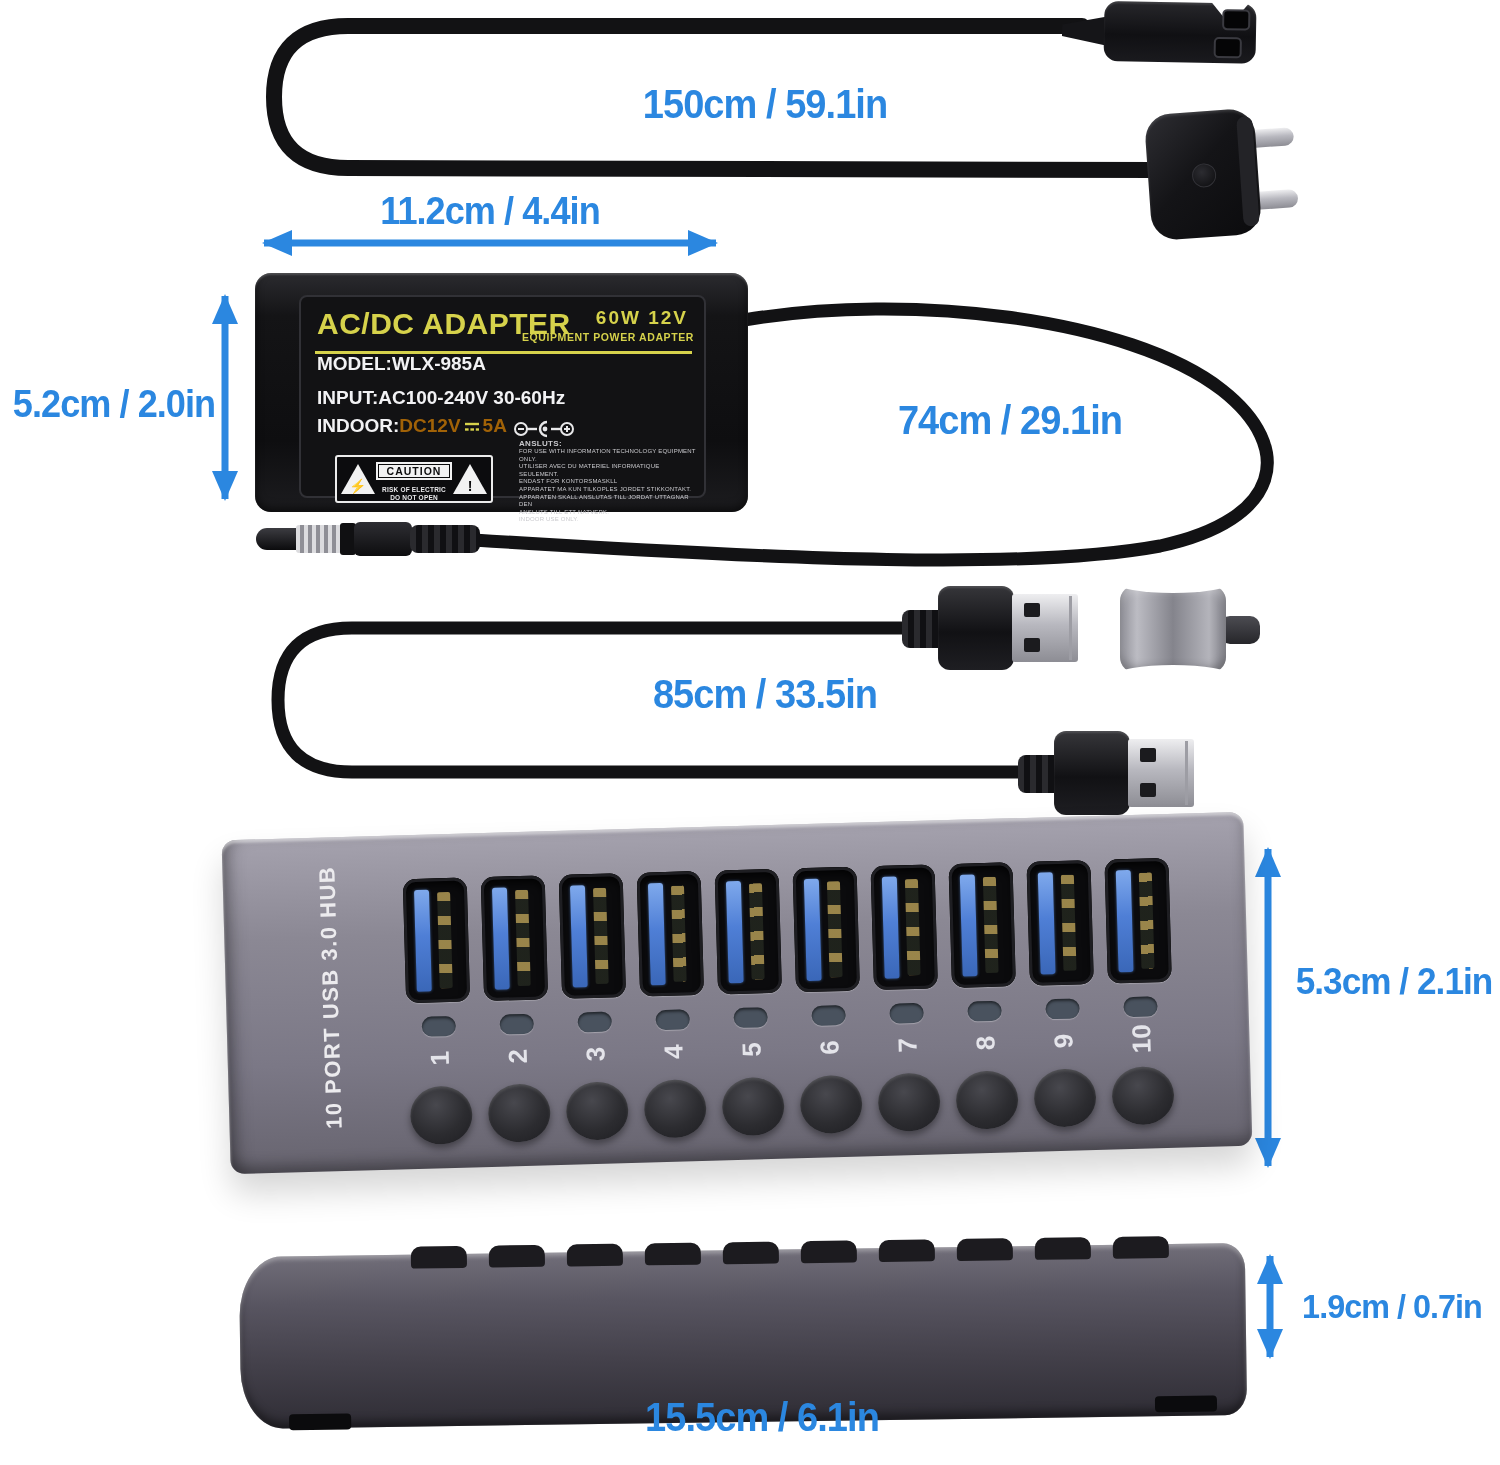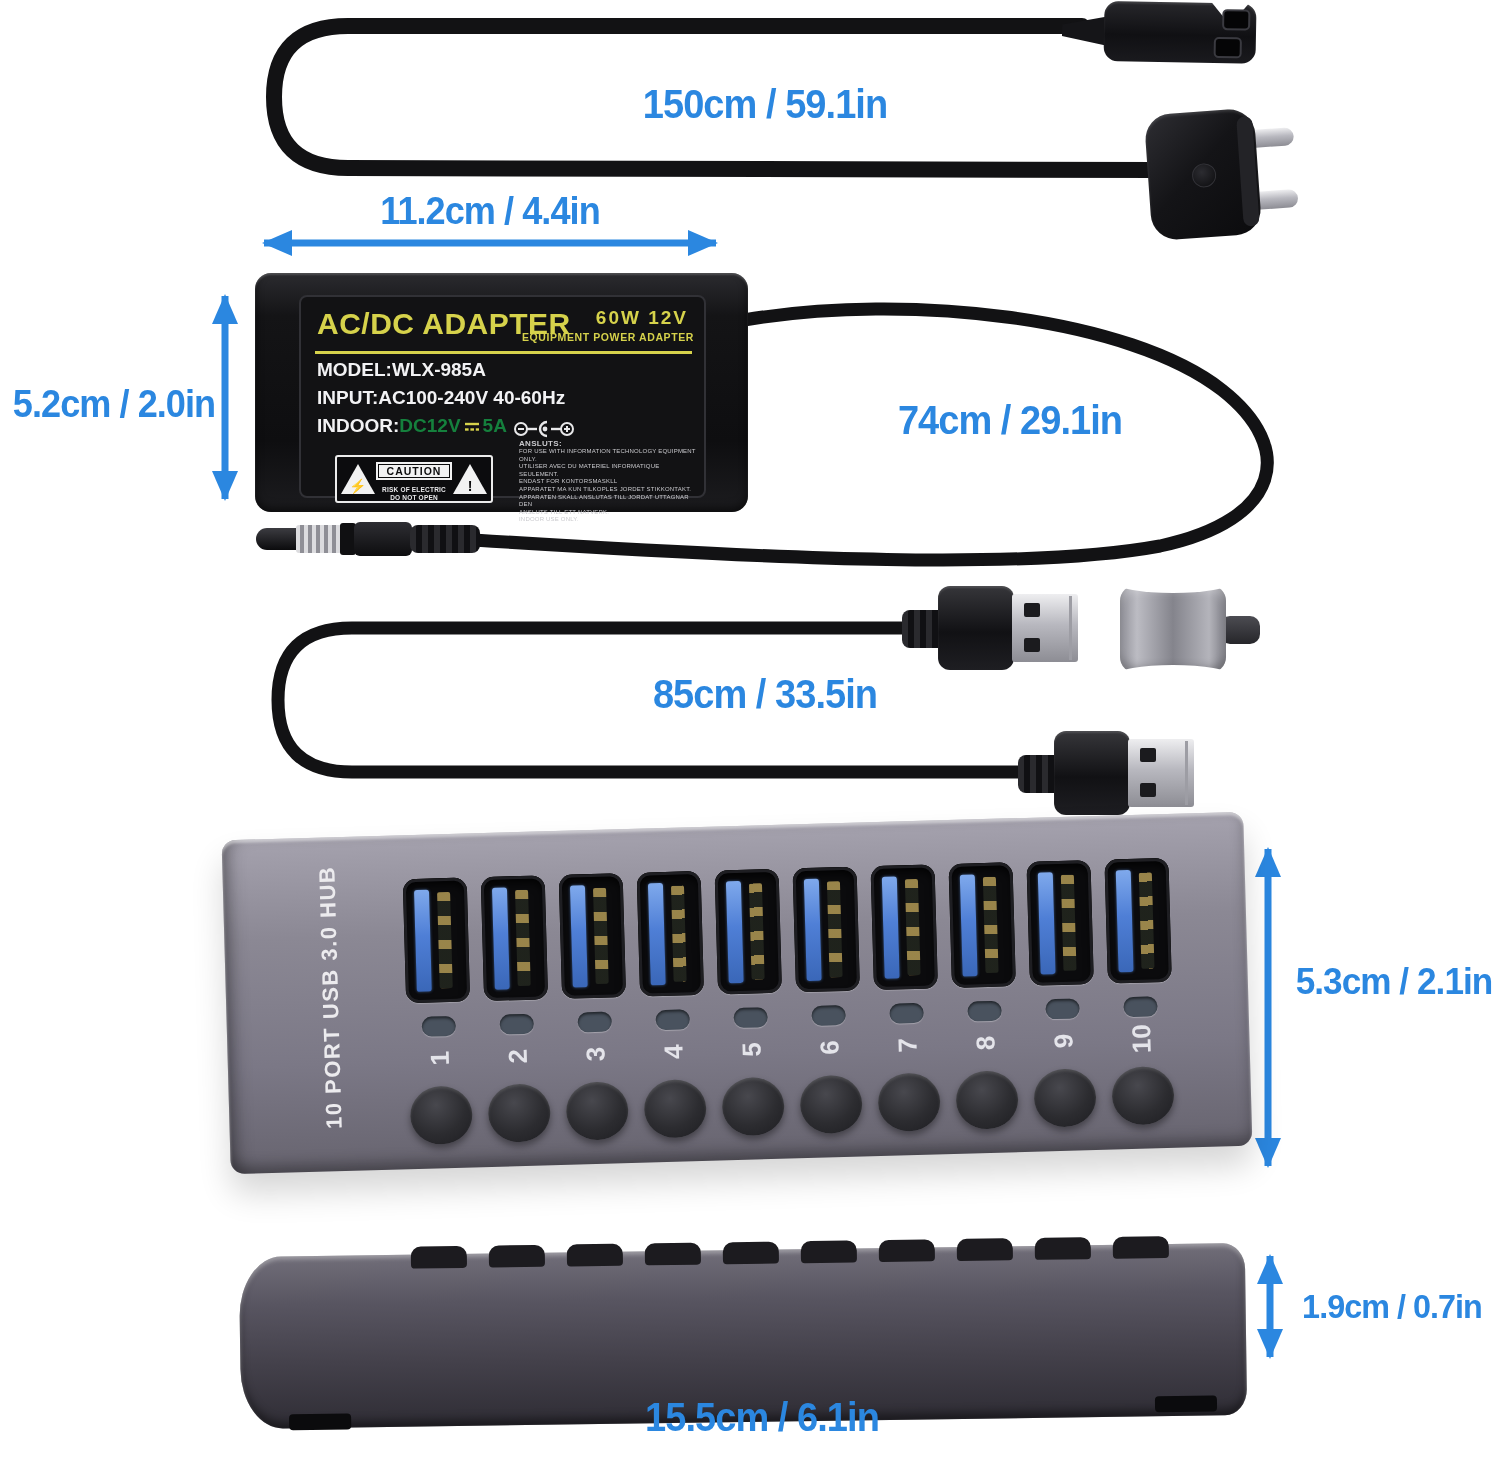--- a/index.html
+++ b/index.html
@@ -14,21 +14,21 @@
   .adapter{position:absolute;left:255px;top:273px;width:493px;height:239px;z-index:2;
     background:linear-gradient(180deg,#2b2b2f 0%,#141416 18%,#0e0e10 70%,#1c1c1f 100%);
     border-radius:16px;box-shadow:inset 0 2px 2px rgba(255,255,255,.18), inset 0 -4px 8px rgba(0,0,0,.6);}
   .adapter .panel{position:absolute;left:44px;top:22px;right:42px;bottom:14px;
     border:2px solid #313136;border-radius:8px;background:#121214;}
   .ad-title{position:absolute;left:16px;top:10px;color:#d6d24b;font-size:30px;font-weight:bold;letter-spacing:.5px;}
   .ad-wat{position:absolute;right:16px;top:10px;color:#d6d24b;font-size:19px;font-weight:bold;letter-spacing:2px;text-align:right;}
   .ad-sub{position:absolute;right:10px;top:34px;color:#d6d24b;font-size:10.5px;font-weight:bold;letter-spacing:.6px;}
   .ad-rule{position:absolute;left:14px;right:12px;top:54px;height:3px;background:#d6d24b;}
   .ad-line{position:absolute;left:16px;color:#f2f2f4;font-size:19px;font-weight:bold;white-space:nowrap;}
-  .yel{color:#15803d;}
+  .yel{color:#a16207;}
   .dc-sym{display:inline-block;vertical-align:-1px;margin:0 2px;}
   .pol-icon{position:absolute;left:196px;top:5px;}
   
   .warnbox{position:absolute;left:34px;top:158px;width:158px;height:48px;border:2px solid #ececec;border-radius:3px;
            display:flex;align-items:center;justify-content:space-between;padding:2px 4px;box-sizing:border-box;background:#0c0c0e;}
   .tri{width:34px;height:30px;background:#f2f2f2;clip-path:polygon(50% 0,100% 100%,0 100%);
        display:flex;align-items:flex-end;justify-content:center;color:#0b0b0c;font-weight:bold;font-size:14px;line-height:16px;}
   .warn-mid{width:76px;text-align:center;}
   .warn-head{background:#f2f2f2;color:#0b0b0c;font-size:10.5px;font-weight:bold;letter-spacing:1px;border:1px solid #0b0b0c;outline:2px solid #f2f2f2;margin:8px 2px;}
   .warn-body{color:#e8e8ea;font-size:6.5px;font-weight:bold;line-height:8px;margin-top:3px;letter-spacing:.2px;}
@@ -115,22 +115,22 @@
     <div class="abs" style="left:100px;top:4px;width:58px;height:34px;border-radius:6px;background:linear-gradient(180deg,#2e2e33,#0d0d0f);"></div>
     <div class="abs ribbed-dark" style="left:156px;top:7px;width:70px;height:28px;border-radius:8px;"></div>
   </div>
 
   <div class="adapter">
     <div class="panel">
       <div class="ad-title">AC/DC ADAPTER</div>
       <div class="ad-wat">60W 12V</div>
       <div class="ad-sub">EQUIPMENT POWER ADAPTER</div>
       <div class="ad-rule"></div>
-      <div class="ad-line" style="top:62px;">MODEL:WLX-985A</div>
-      <div class="ad-line" style="top:90px;">INPUT:AC100-240V 40-60Hz</div>
+      <div class="ad-line" style="top:56px;">MODEL:WLX-985A</div>
+      <div class="ad-line" style="top:90px;">INPUT:AC100-240V 30-60Hz</div>
       <div class="ad-line" style="top:118px;">
         <span>INDOOR:</span><span class="yel">DC12V</span><svg class="dc-sym yel" width="18" height="13" viewBox="0 0 18 13" style="color:#d6d24b;">
             <line x1="2" y1="4" x2="16" y2="4" stroke="currentColor" stroke-width="2.4"></line>
             <line x1="2" y1="9.5" x2="5.6" y2="9.5" stroke="currentColor" stroke-width="2.4"></line>
             <line x1="7.4" y1="9.5" x2="11" y2="9.5" stroke="currentColor" stroke-width="2.4"></line>
             <line x1="12.8" y1="9.5" x2="16" y2="9.5" stroke="currentColor" stroke-width="2.4"></line>
           </svg><span class="yel">5A</span>
         <svg class="pol-icon" width="62" height="18" viewBox="0 0 62 18">
           <circle cx="8" cy="9" r="6" fill="none" stroke="#e8e8ea" stroke-width="2"></circle>
           <line x1="5" y1="9" x2="11" y2="9" stroke="#e8e8ea" stroke-width="2"></line>

